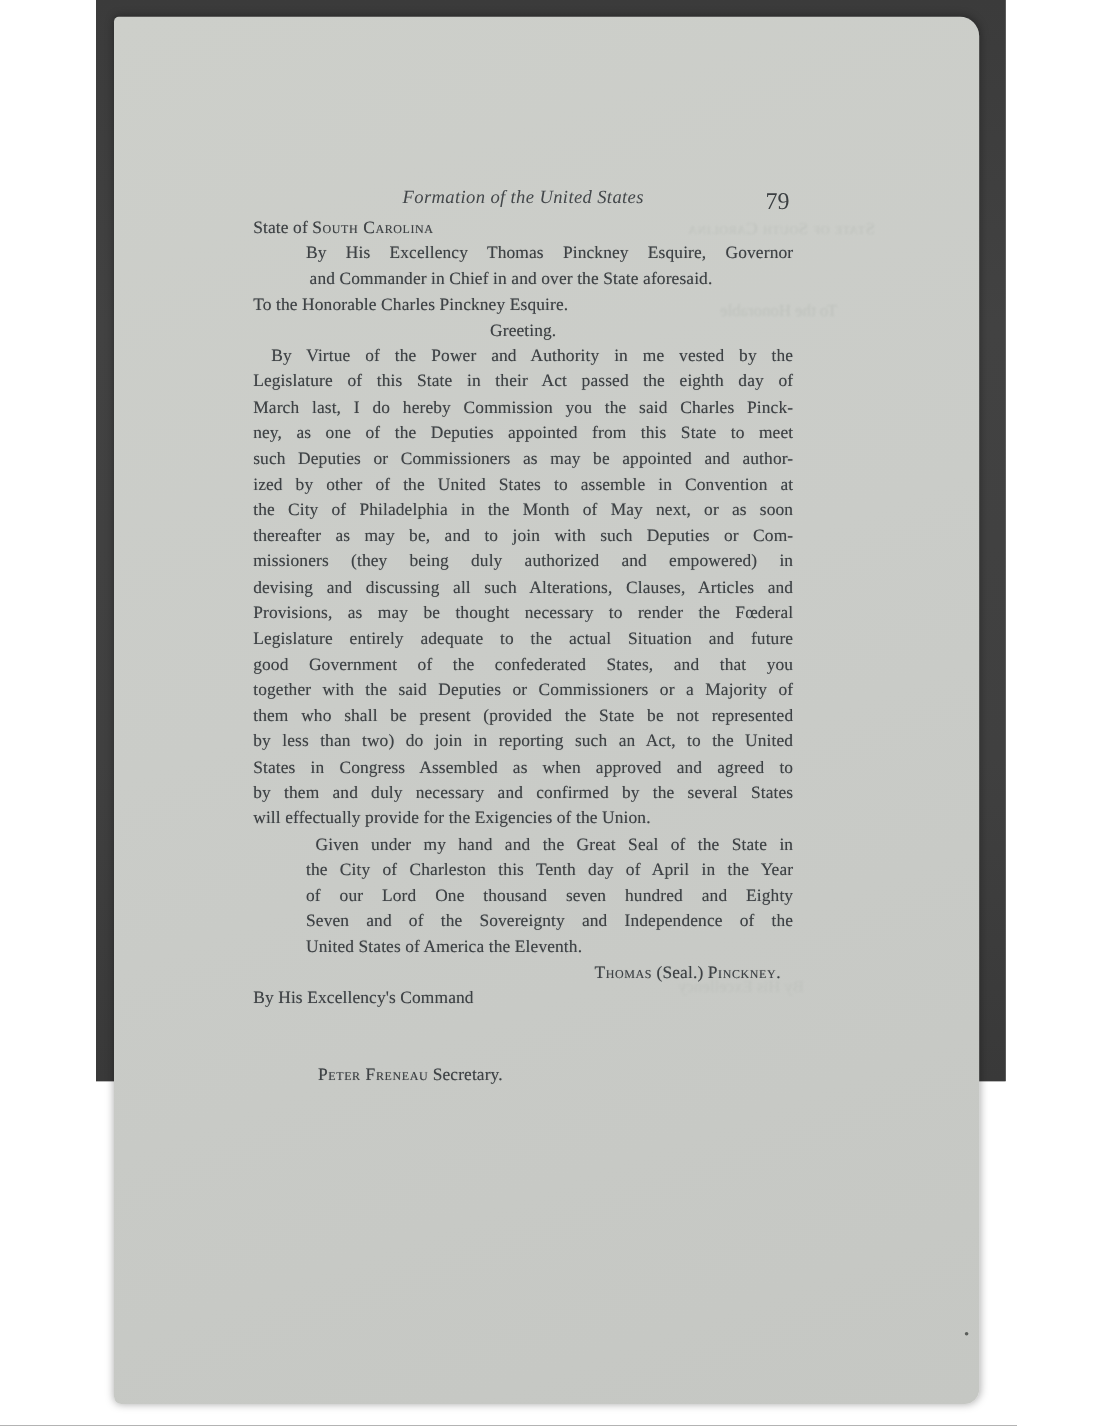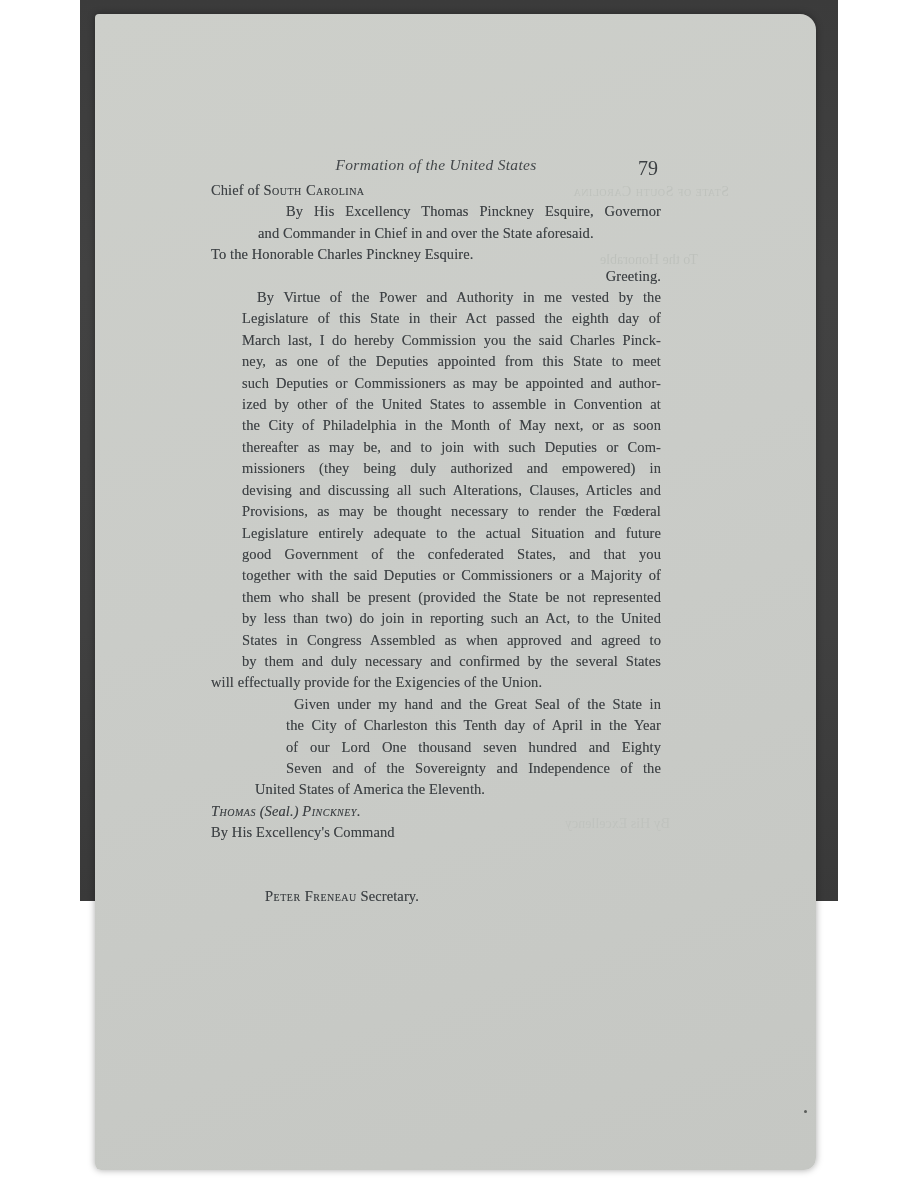--- a/index.html
+++ b/index.html
@@ -30,24 +30,24 @@
   .rh-num{
     position:absolute;right:3px;top:1px;font-size:20px;font-style:normal;color:#3c4043;
   }
   .col{
     position:absolute;left:116px;top:166px;width:450px;
     font-size:14.5px;line-height:21.4px;color:#3e4245;
     text-shadow:0 0 0.6px rgba(70,74,78,0.55);
     letter-spacing:0.1px;
   }
   .line{white-space:normal;}
-  .jl{text-align:justify;text-align-last:justify;text-justify:inter-word;margin-left:31px;}
+  .jl{text-align:justify;text-align-last:justify;text-justify:inter-word;}
   .ll{text-align:left;}
-  .center{text-align:right;}
-  .right{padding-right:10px;font-style:italic;}
+  .center{text-align:center;}
+  .right{text-align:right;padding-right:10px;}
   .ind44{padding-left:44px;}
   .ind47{padding-left:47px;}
   .ind54{padding-left:54px;margin-top:42px;}
   .fi15{text-indent:15px;}
   .fi8{text-indent:8px;}
   .sc{font-variant:small-caps;letter-spacing:0.5px;}
   .ghost{
     position:absolute;color:#7d887f;opacity:0.16;
     transform:scaleX(-1);filter:blur(0.7px);
     font-size:14px;white-space:nowrap;pointer-events:none;
@@ -62,21 +62,21 @@
 
 <div class="stage">
   <div class="paper">
 
     <div class="runhead">
       <span class="rh-title">Formation of the United States</span>
       <span class="rh-num">79</span>
     </div>
 
     <div class="col">
-      <div class="line"><span>Chief of </span><span class="sc">South Carolina</span></div>
+      <div class="line"><span>State of </span><span class="sc">South Carolina</span></div>
       <div class="line ind44 jl">By His Excellency Thomas Pinckney Esquire, Governor</div>
       <div class="line ind47 ll">and Commander in Chief in and over the State aforesaid.</div>
       <div class="line ll">To the Honorable Charles Pinckney Esquire.</div>
       <div class="line center">Greeting.</div>
 
       <div class="line jl fi15">By Virtue of the Power and Authority in me vested by the</div>
       <div class="line jl">Legislature of this State in their Act passed the eighth day of</div>
       <div class="line jl">March last, I do hereby Commission you the said Charles Pinck-</div>
       <div class="line jl">ney, as one of the Deputies appointed from this State to meet</div>
       <div class="line jl">such Deputies or Commissioners as may be appointed and author-</div>

